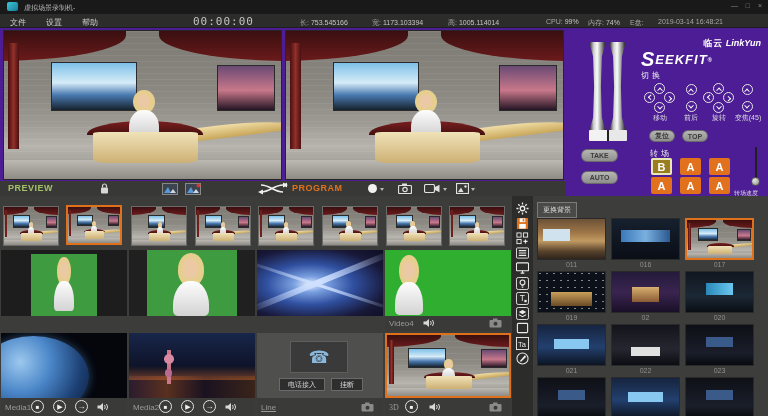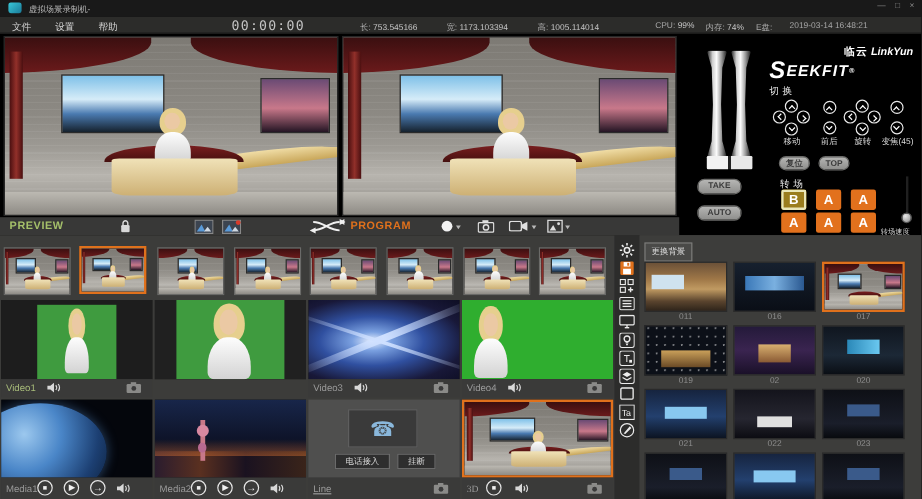--- a/index.html
+++ b/index.html
@@ -1,19 +1,19 @@
 <!DOCTYPE html>
 <html><head>
 <meta charset="utf-8">
 <style>
   * { margin:0; padding:0; box-sizing:border-box; }
   html,body { background:#222; }
   #app {
     position:relative; width:768px; height:416px; overflow:hidden;
-    background:#000000; font-family:"Liberation Sans", sans-serif;padding-left:26px;
+    background:#4c1d95; font-family:"Liberation Sans", sans-serif;padding-left:26px;
     -webkit-font-smoothing:antialiased;
   }
 
   
   #titlebar { position:absolute; left:0; top:0; width:768px; height:14px; background:#191919; }
   #app-icon { position:absolute; left:7px; top:2px; width:11px; height:9px; border-radius:2px;
     background:linear-gradient(135deg,#39c8d8,#1a7a98); }
   #win-title { position:absolute; left:24px; top:3px; font-size:7px; color:#b8b8b8; }
   .winctl { position:absolute; top:2px; font-size:7px; color:#8a8a8a; }
 
@@ -484,59 +484,35 @@
 
   <div class="cell" style="left:1px;top:250px;width:126px;height:66px;">
     <div style="position:absolute;inset:0;background:#1d1d1d;"></div>
     <div class="greenwall" style="left:24%;top:6%;width:52%;height:94%;"></div>
     <div class="person" style="left:41%;top:10%;width:18%;height:82%;">
         <div class="hair"></div>
         <div class="face"></div>
         <div class="torso"></div>
       </div>
   </div>
-  <div class="cellbar" style="left:1px;top:316px;width:126px;height:15px;">
-    <span class="cell-label pale">Video1</span>
-    <svg class="spk" style="left:38px;" width="12" height="10" viewBox="0 0 12 10">
-        <path d="M0.5 3.5h2.5L6 1v8L3 6.5H0.5z" fill="#d8d8d8"></path>
-        <path d="M7.5 3q1.5 2 0 4M9.5 2q2.2 3 0 6" stroke="#d8d8d8" fill="none" stroke-width="1"></path>
-      </svg>
-    <svg class="cam" style="left:104px;" width="13" height="10" viewBox="0 0 13 10">
-        <rect x="0.5" y="2" width="12" height="7.5" rx="1" fill="#8a8a88"></rect>
-        <rect x="4" y="0.5" width="4.5" height="2" fill="#8a8a88"></rect>
-        <circle cx="6.5" cy="5.7" r="2" fill="#3a3a3a"></circle>
-      </svg>
-  </div>
 
   <div class="cell" style="left:129px;top:250px;width:126px;height:66px;">
     <div style="position:absolute;inset:0;background:#202020;"></div>
     <div class="greenwall" style="left:14%;top:0;width:72%;height:100%;"></div>
     <div class="person" style="left:32%;top:4%;width:34%;height:96%;">
         <div class="hair"></div>
         <div class="face"></div>
         <div class="torso"></div>
       </div>
   </div>
 
   <div class="cell" style="left:257px;top:250px;width:126px;height:66px;">
     <div style="position:absolute;inset:0;background:radial-gradient(ellipse at 42% 52%, #e8f0ff 0%, #7aa0e0 16%, #3050a0 42%, #181838 75%, #0e0e24 100%);"></div>
     <div class="streak" style="left:-10%;top:44%;width:120%;height:9%;transform:rotate(-22deg);"></div>
     <div class="streak" style="left:-10%;top:52%;width:120%;height:5%;transform:rotate(18deg);"></div>
-  </div>
-  <div class="cellbar" style="left:257px;top:316px;width:126px;height:15px;">
-    <span class="cell-label">Video3</span>
-    <svg class="spk" style="left:38px;" width="12" height="10" viewBox="0 0 12 10">
-        <path d="M0.5 3.5h2.5L6 1v8L3 6.5H0.5z" fill="#d8d8d8"></path>
-        <path d="M7.5 3q1.5 2 0 4M9.5 2q2.2 3 0 6" stroke="#d8d8d8" fill="none" stroke-width="1"></path>
-      </svg>
-    <svg class="cam" style="left:104px;" width="13" height="10" viewBox="0 0 13 10">
-        <rect x="0.5" y="2" width="12" height="7.5" rx="1" fill="#8a8a88"></rect>
-        <rect x="4" y="0.5" width="4.5" height="2" fill="#8a8a88"></rect>
-        <circle cx="6.5" cy="5.7" r="2" fill="#3a3a3a"></circle>
-      </svg>
   </div>
 
   <div class="cell" style="left:385px;top:250px;width:126px;height:66px;">
     <div style="position:absolute;inset:0;background:#2fae2f;"></div>
     <div class="person" style="left:6%;top:8%;width:26%;height:90%;">
         <div class="hair"></div>
         <div class="face"></div>
         <div class="torso"></div>
       </div>
   </div>

